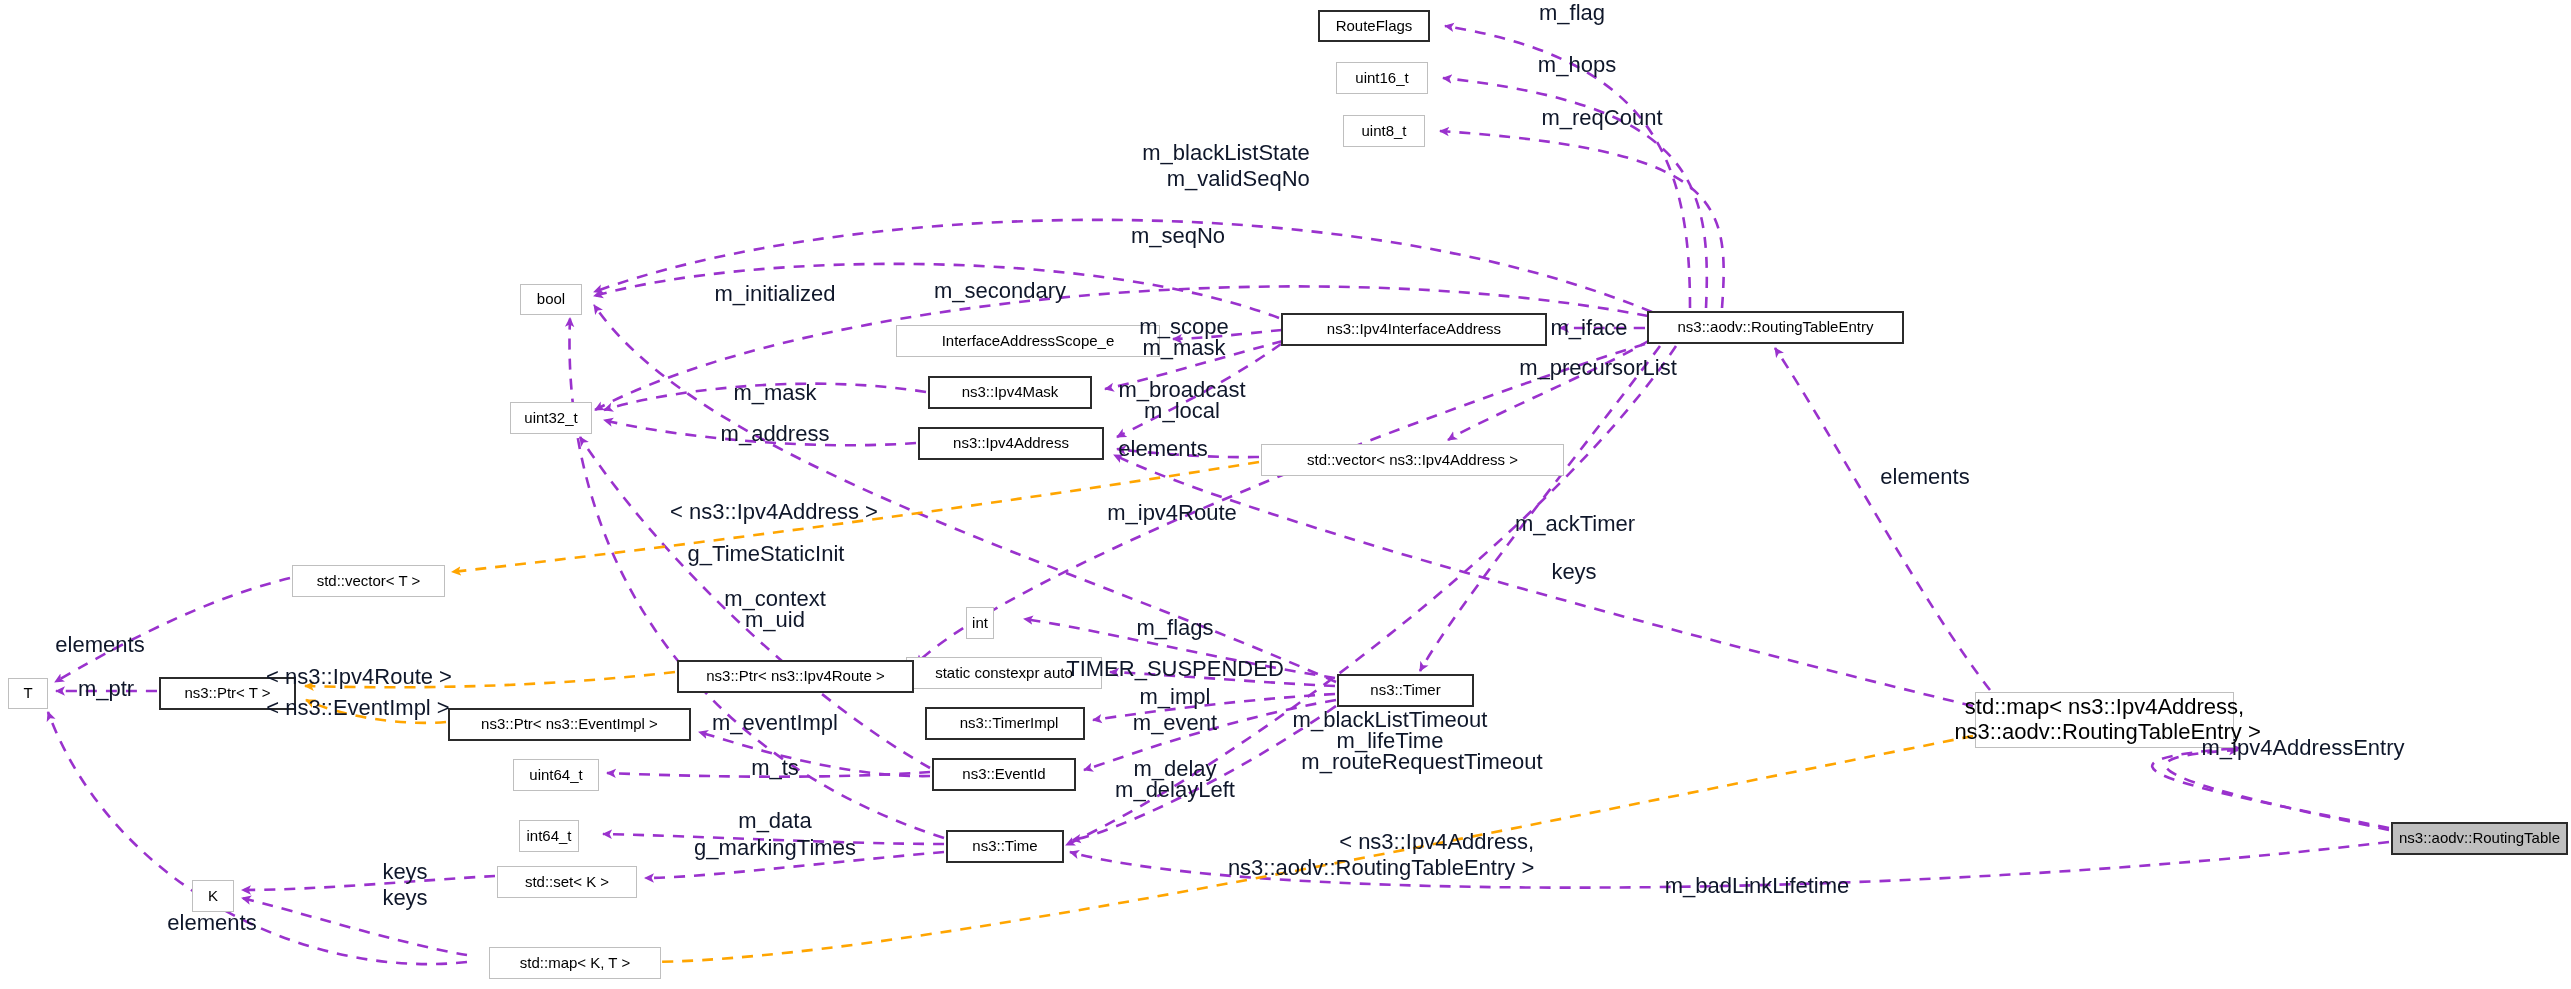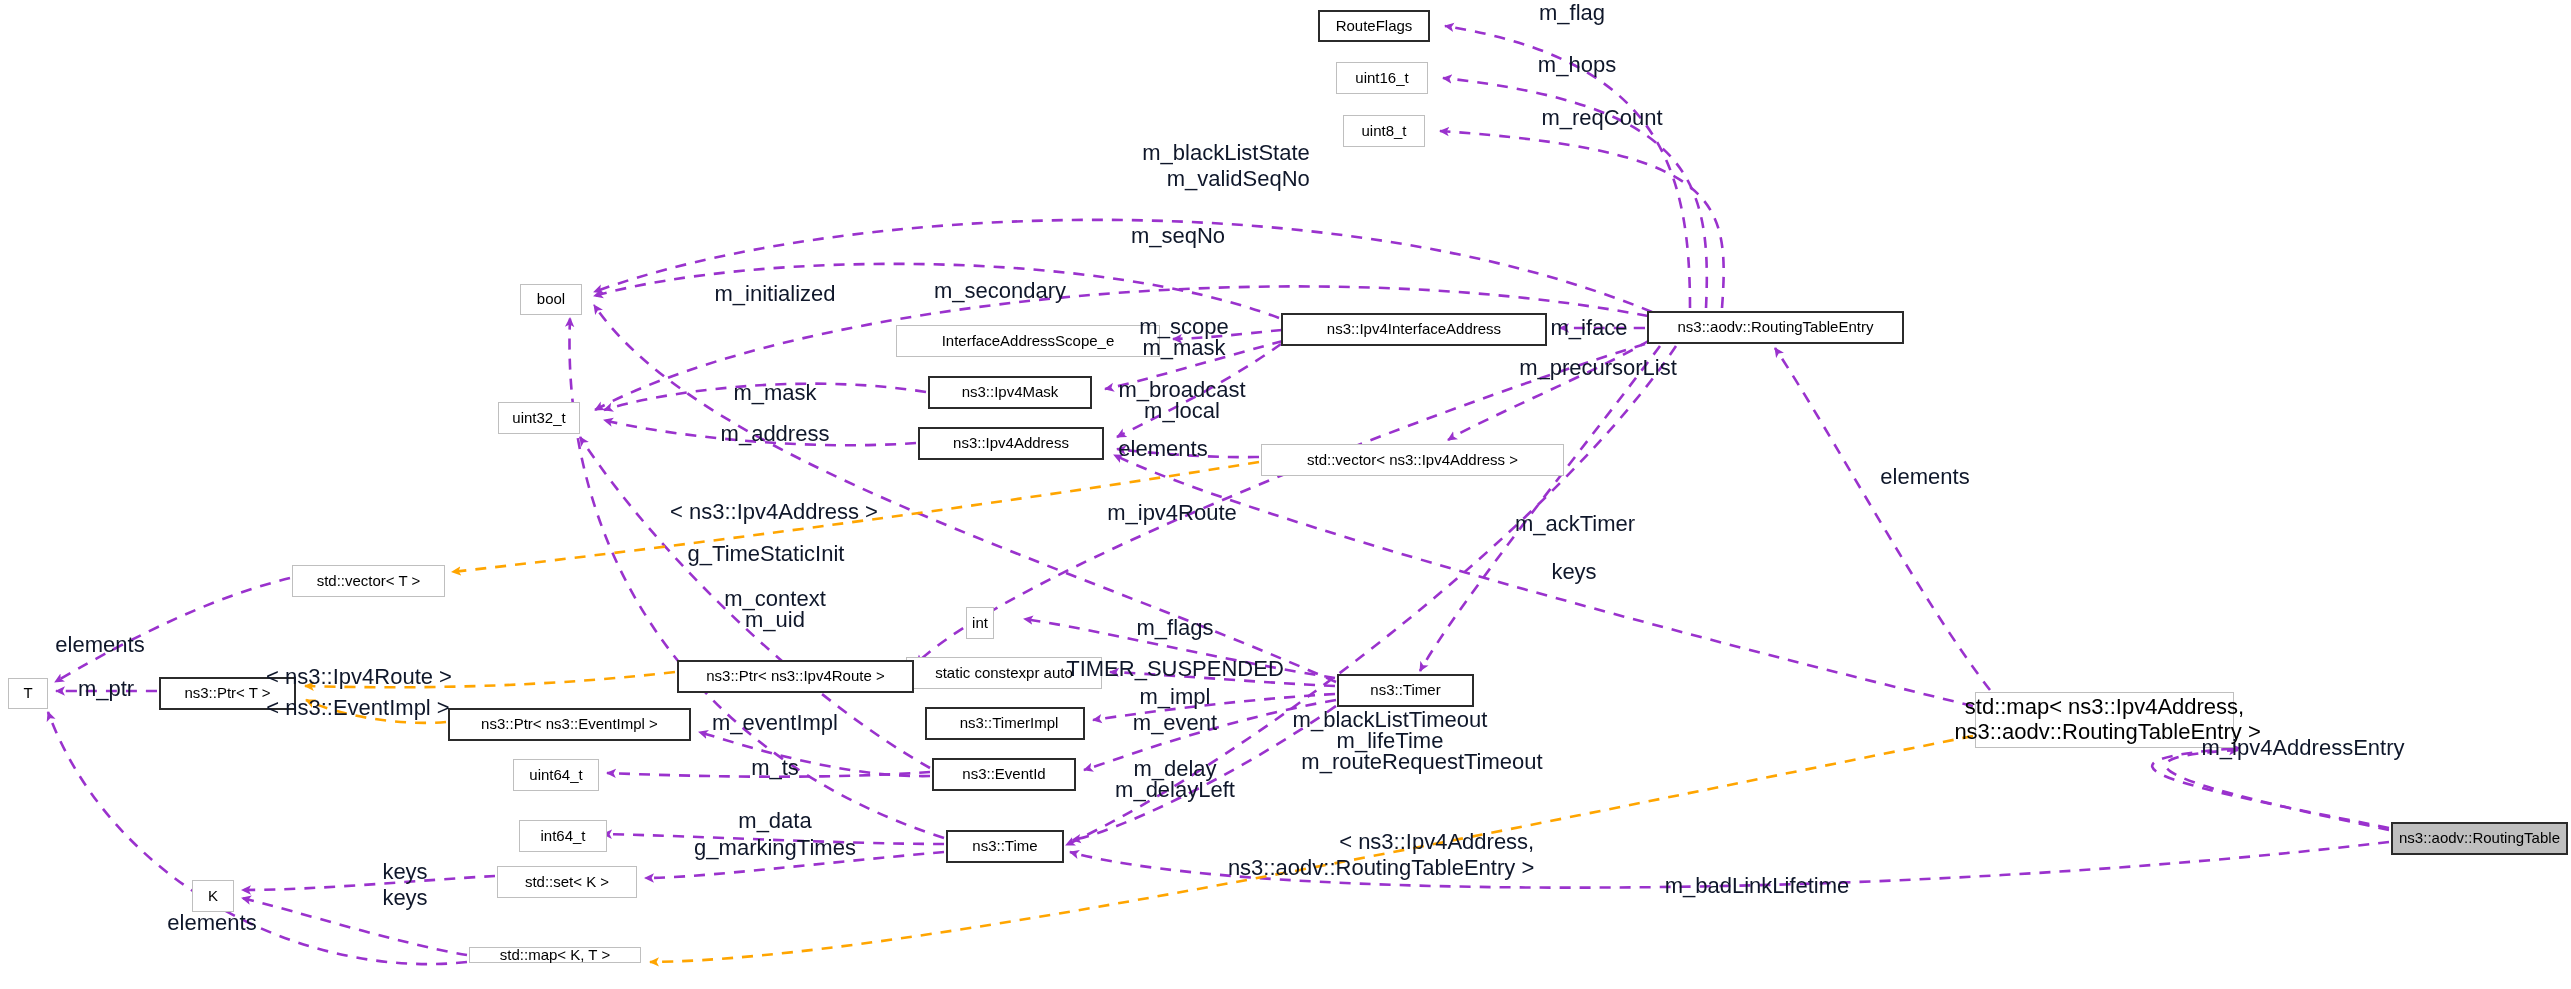--- a/index.html
+++ b/index.html
@@ -124,43 +124,43 @@
       <path d="M1973,736 C1500,830 900,960 650,962"></path>
     </g>
   </svg>
 
   <div class="node n-strong" style="left:1318px;top:10px;width:112px;height:32px;"><span>RouteFlags</span></div>
   <div class="node n-plain" style="left:1336px;top:62px;width:92px;height:32px;"><span>uint16_t</span></div>
   <div class="node n-plain" style="left:1343px;top:115px;width:82px;height:32px;"><span>uint8_t</span></div>
   <div class="node n-plain" style="left:520px;top:284px;width:62px;height:31px;"><span>bool</span></div>
   <div class="node n-plain" style="left:896px;top:325px;width:264px;height:32px;"><span>InterfaceAddressScope_e</span></div>
   <div class="node n-strong" style="left:928px;top:376px;width:164px;height:33px;"><span>ns3::Ipv4Mask</span></div>
-  <div class="node n-plain" style="left:498px;top:402px;width:82px;height:32px;"><span>uint32_t</span></div>
+  <div class="node n-plain" style="left:510px;top:402px;width:82px;height:32px;"><span>uint32_t</span></div>
   <div class="node n-strong" style="left:918px;top:427px;width:186px;height:33px;"><span>ns3::Ipv4Address</span></div>
   <div class="node n-strong" style="left:1281px;top:313px;width:266px;height:33px;"><span>ns3::Ipv4InterfaceAddress</span></div>
   <div class="node n-plain" style="left:1261px;top:444px;width:303px;height:32px;"><span>std::vector&lt; ns3::Ipv4Address &gt;</span></div>
   <div class="node n-strong" style="left:1647px;top:311px;width:257px;height:33px;"><span>ns3::aodv::RoutingTableEntry</span></div>
   <div class="node n-plain" style="left:292px;top:565px;width:153px;height:32px;"><span>std::vector&lt; T &gt;</span></div>
   <div class="node n-plain" style="left:966px;top:607px;width:28px;height:32px;"><span>int</span></div>
   <div class="node n-plain" style="left:906px;top:657px;width:196px;height:32px;"><span>static constexpr auto</span></div>
   <div class="node n-strong" style="left:1337px;top:674px;width:137px;height:33px;"><span>ns3::Timer</span></div>
   <div class="node n-strong" style="left:925px;top:707px;width:160px;height:33px;padding-left:18px;"><span>ns3::TimerImpl</span></div>
   <div class="node n-strong" style="left:159px;top:677px;width:137px;height:33px;"><span>ns3::Ptr&lt; T &gt;</span></div>
   <div class="node n-strong" style="left:677px;top:660px;width:237px;height:33px;"><span>ns3::Ptr&lt; ns3::Ipv4Route &gt;</span></div>
   <div class="node n-strong" style="left:448px;top:708px;width:243px;height:33px;"><span>ns3::Ptr&lt; ns3::EventImpl &gt;</span></div>
   <div class="node n-plain" style="left:1975px;top:692px;width:259px;height:56px;font-size:22px;"><span>std::map&lt; ns3::Ipv4Address,
  ns3::aodv::RoutingTableEntry &gt;</span></div>
   <div class="node n-plain" style="left:8px;top:678px;width:40px;height:31px;"><span>T</span></div>
   <div class="node n-strong" style="left:932px;top:758px;width:144px;height:33px;"><span>ns3::EventId</span></div>
   <div class="node n-plain" style="left:513px;top:759px;width:86px;height:32px;"><span>uint64_t</span></div>
-  <div class="node n-plain" style="left:519px;top:820px;width:88px;height:32px;"><span>int64_t</span></div>
+  <div class="node n-plain" style="left:519px;top:820px;width:60px;height:32px;"><span>int64_t</span></div>
   <div class="node n-strong" style="left:946px;top:830px;width:118px;height:33px;"><span>ns3::Time</span></div>
   <div class="node n-plain" style="left:497px;top:866px;width:140px;height:32px;"><span>std::set&lt; K &gt;</span></div>
   <div class="node n-plain" style="left:192px;top:880px;width:42px;height:32px;"><span>K</span></div>
-  <div class="node n-plain" style="left:469px;top:947px;width:172px;height:16px;"><span>std::map&lt; K, T &gt;</span></div>
+  <div class="node n-plain" style="left:489px;top:947px;width:172px;height:32px;"><span>std::map&lt; K, T &gt;</span></div>
   <div class="node n-focus" style="left:2391px;top:822px;width:177px;height:33px;"><span>ns3::aodv::RoutingTable</span></div>
 
   <div class="elabel" style="left:1572px;top:13px;">m_flag</div>
   <div class="elabel" style="left:1577px;top:65px;">m_hops</div>
   <div class="elabel" style="left:1602px;top:118px;">m_reqCount</div>
   <div class="elabel" style="left:1210px;top:166px;margin-left:16px;">m_blackListState
 m_validSeqNo</div>
   <div class="elabel" style="left:1178px;top:236px;">m_seqNo</div>
   <div class="elabel" style="left:1000px;top:291px;">m_secondary</div>
   <div class="elabel" style="left:775px;top:294px;">m_initialized</div>

